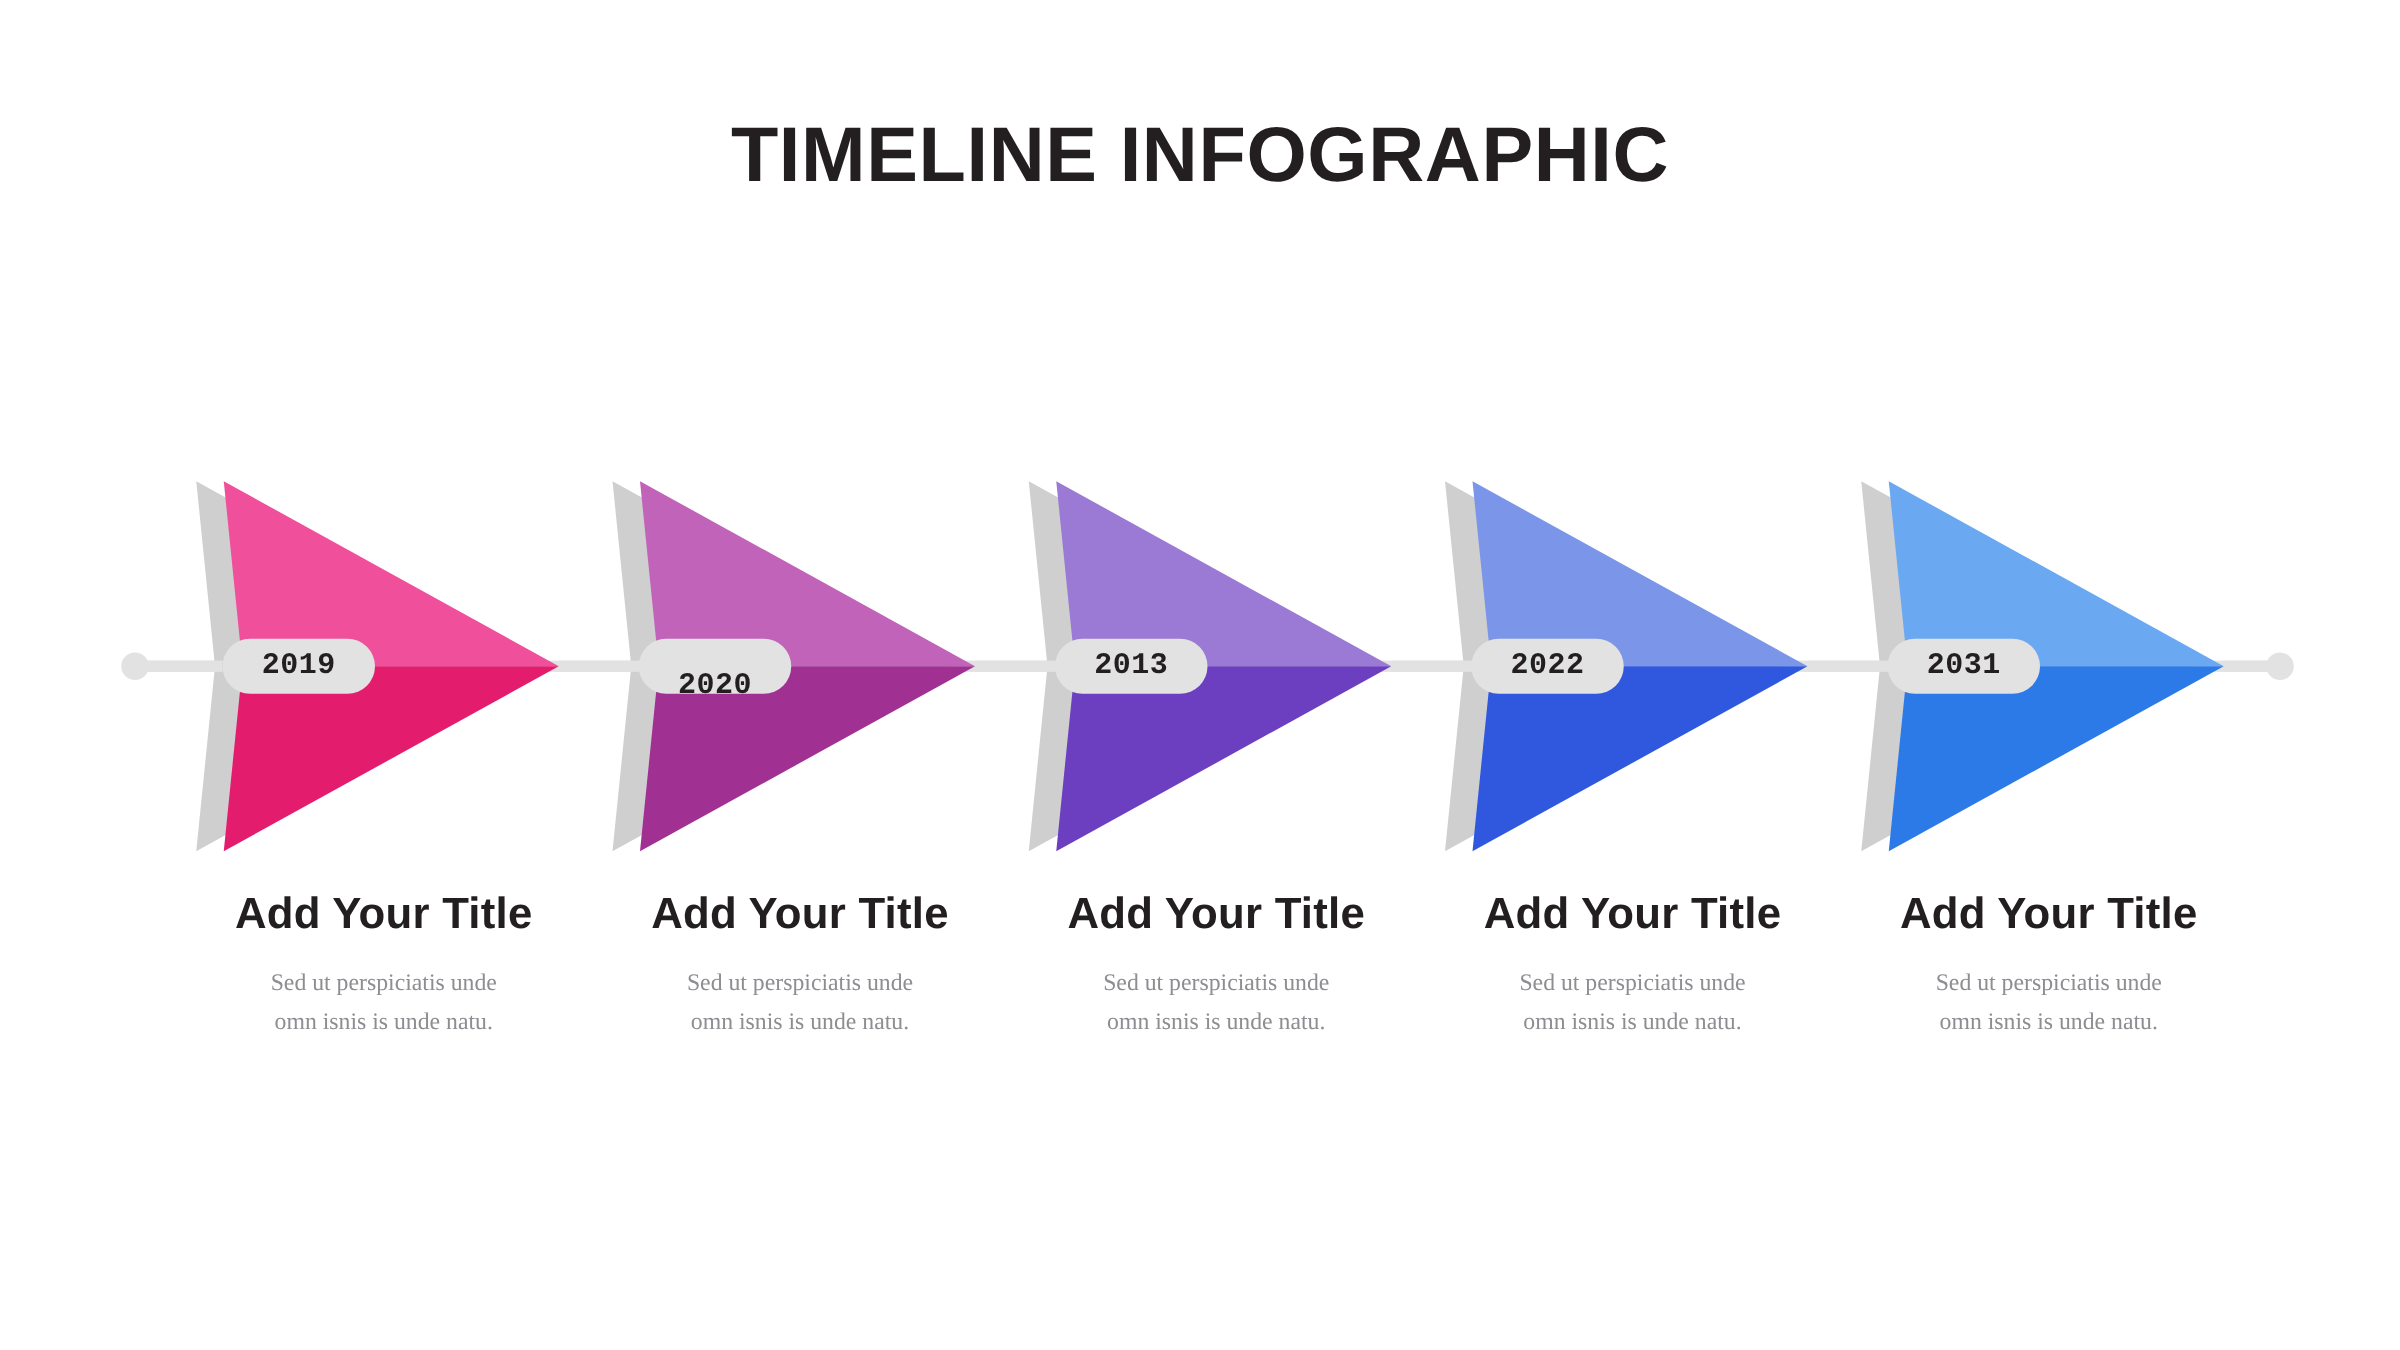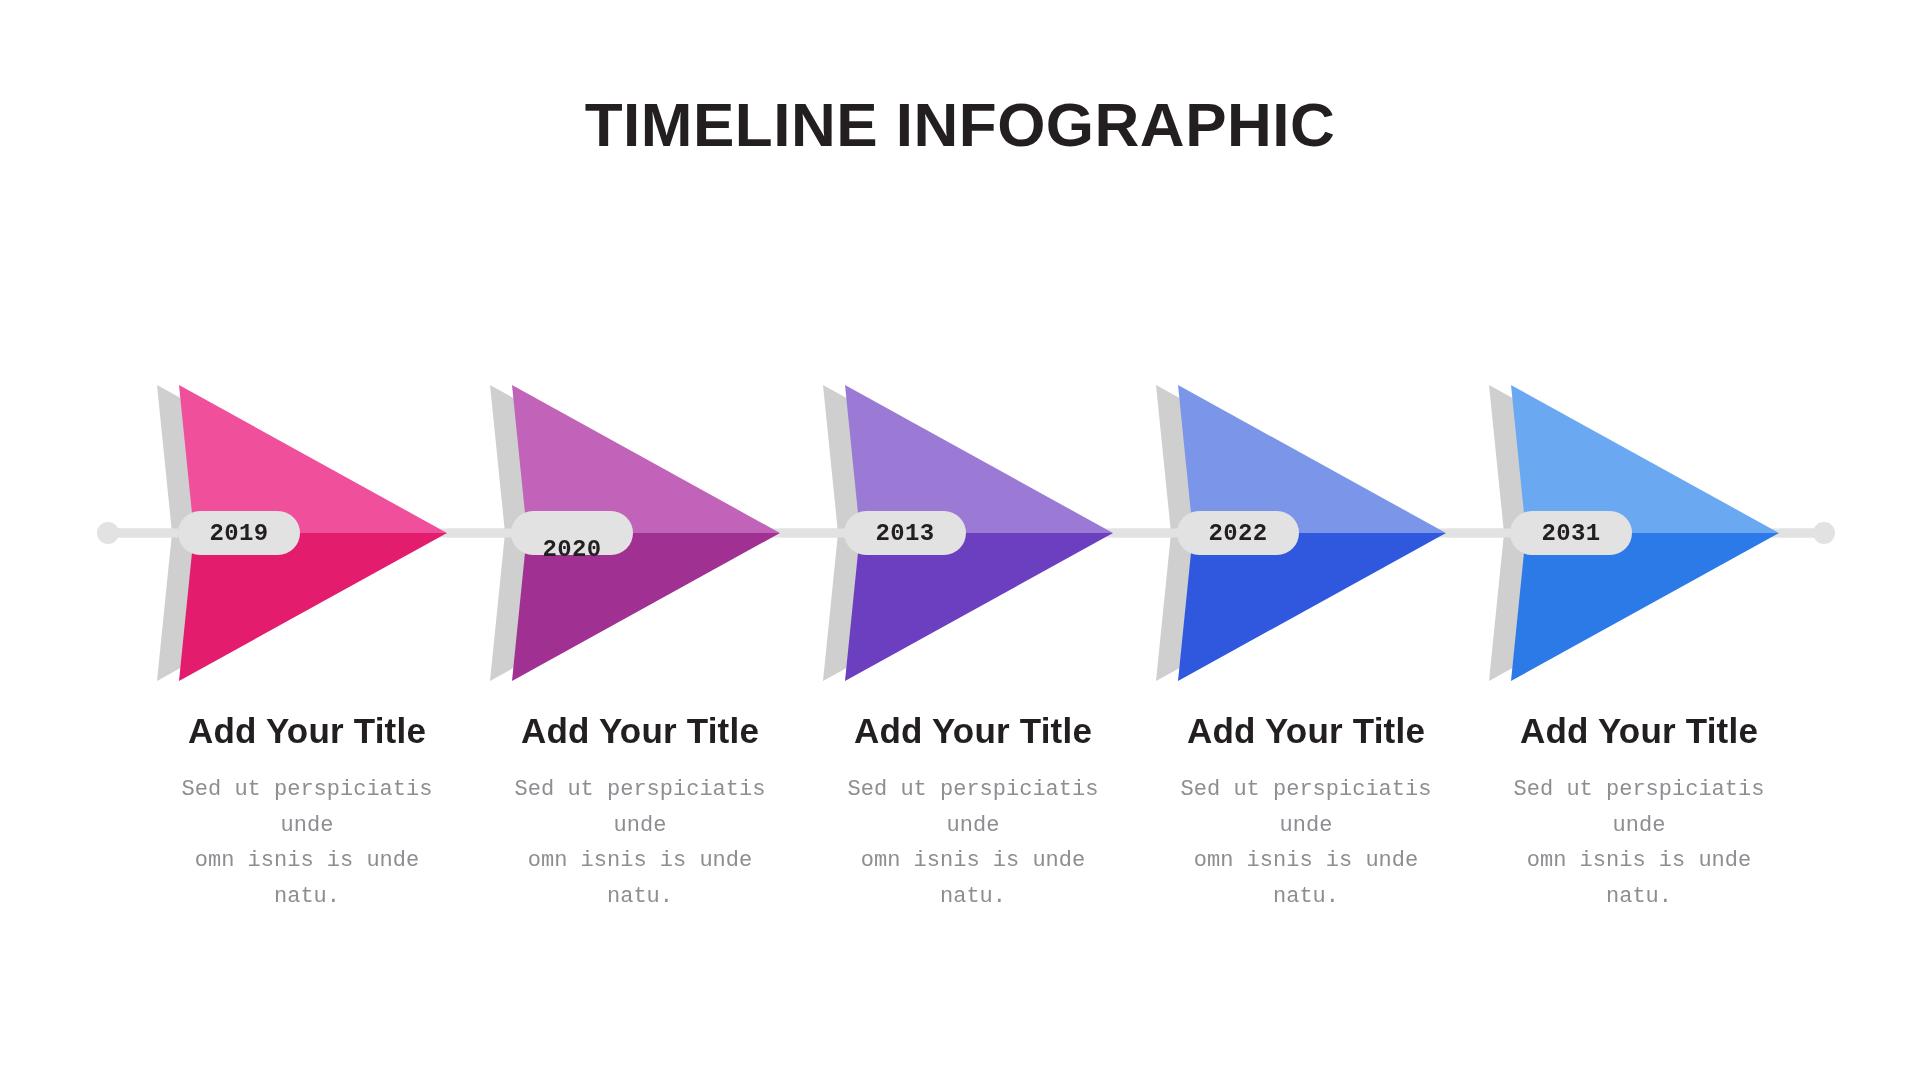--- a/index.html
+++ b/index.html
@@ -88,22 +88,22 @@
   .caption-title {
     font-family: "Liberation Sans", sans-serif;
     font-size: 35px;
     font-weight: 700;
     color: #231f20;
     margin: 0 0 20px 0;
     line-height: 1.2;
     letter-spacing: 0.2px;
   }
   .caption-body {
-    font-family: Liberation Mono, monospace;
-    font-size: 22px;
+    font-family: Liberation Serif, serif;
+    font-size: 19px;
     font-weight: 400;
     color: #8d8d92;
     margin: 0;
     line-height: 1.62;
   }
 </style>
 </head>
 <body>
 
 <div id="page">

